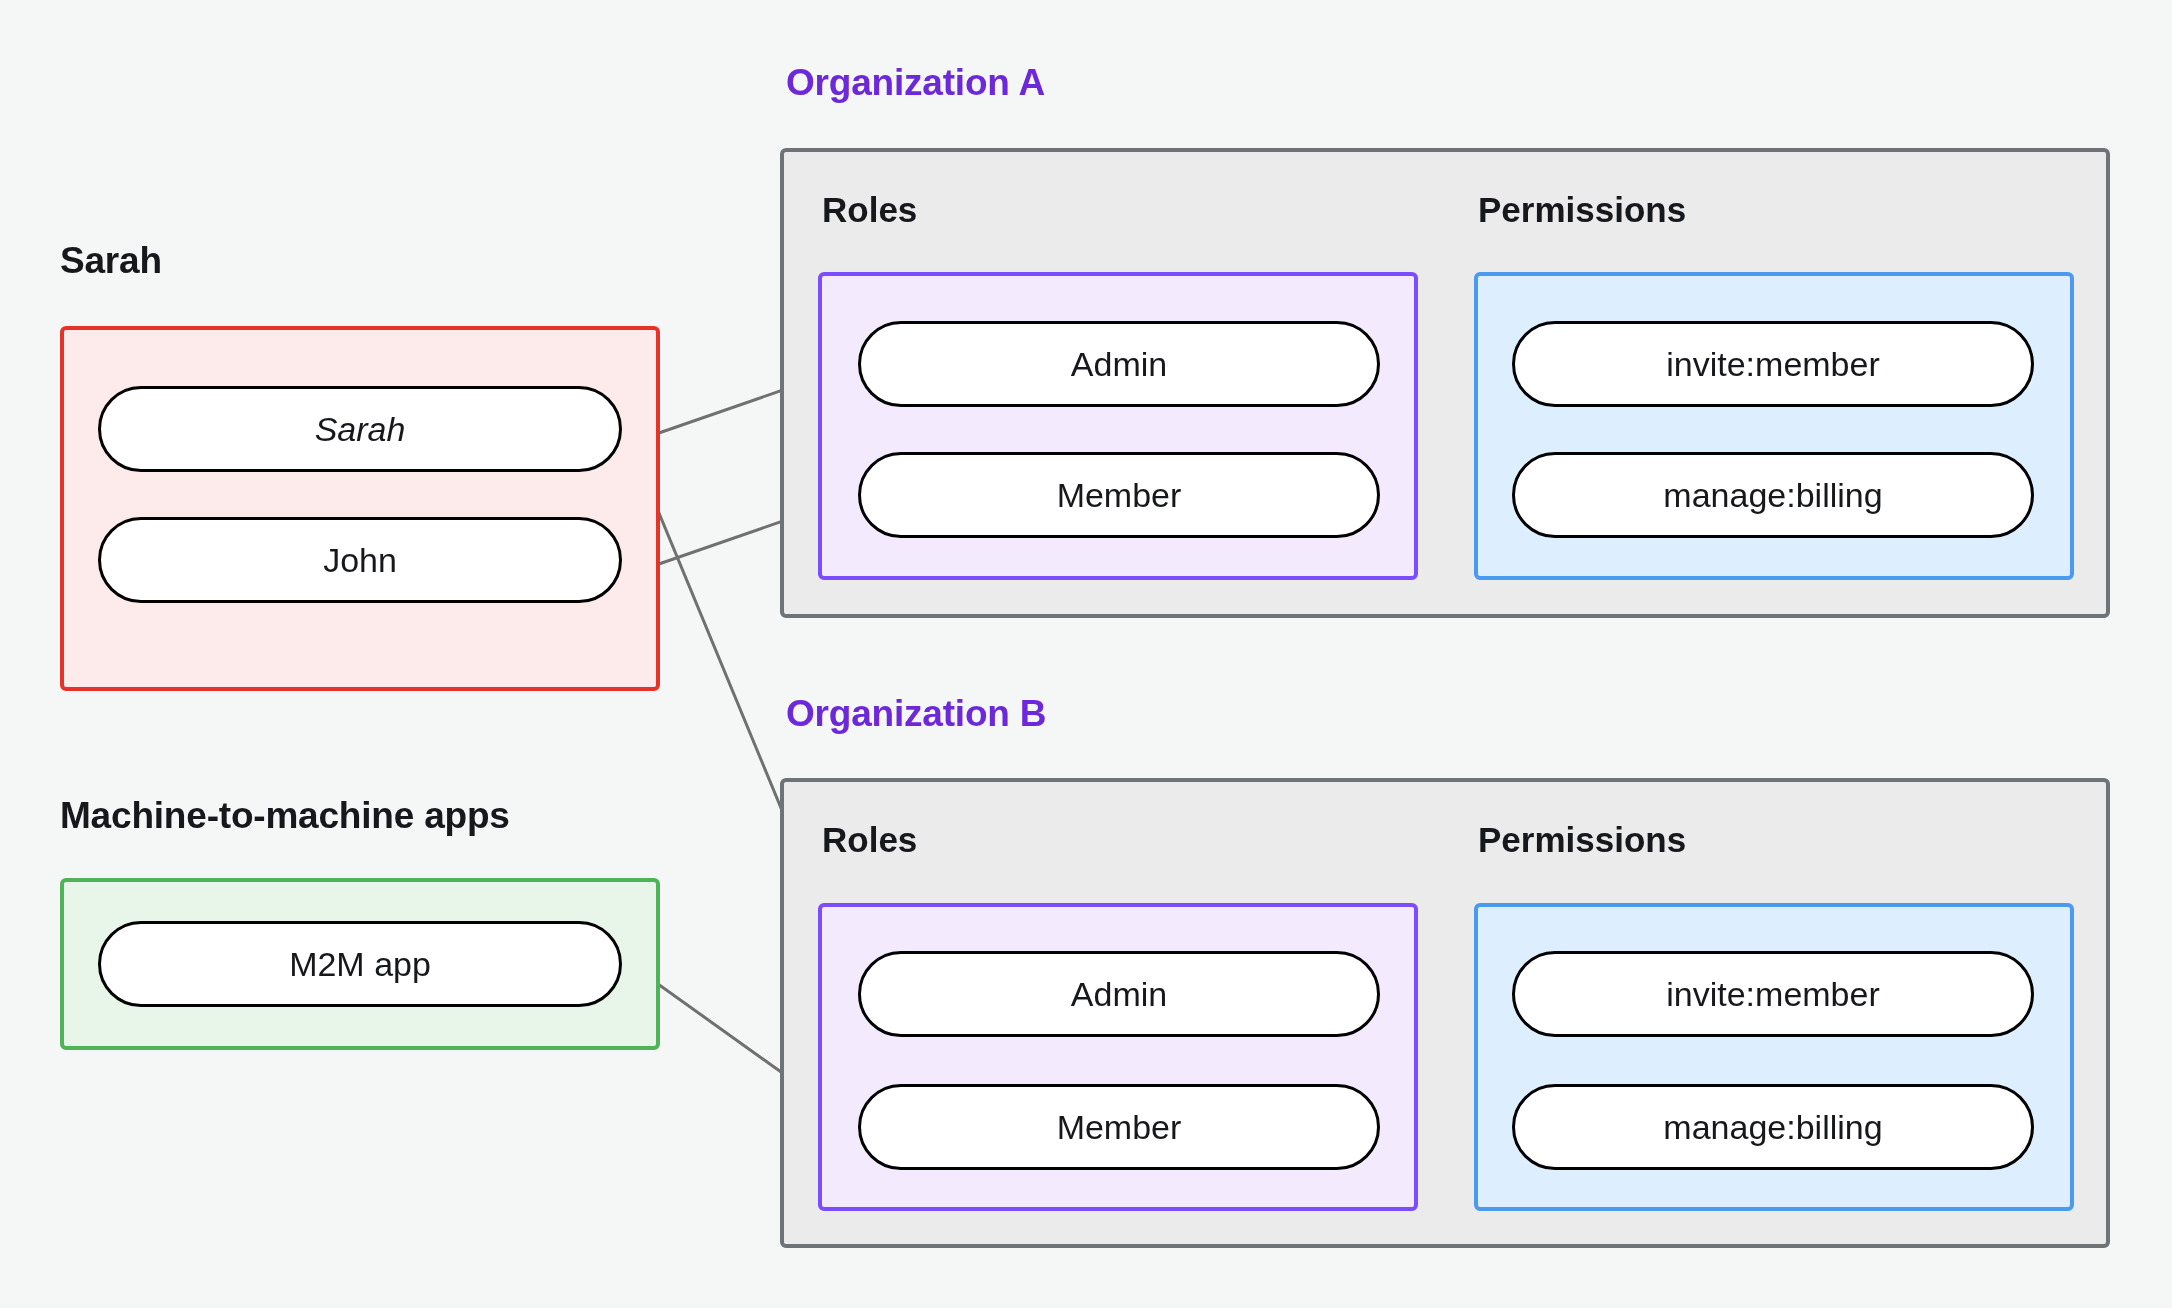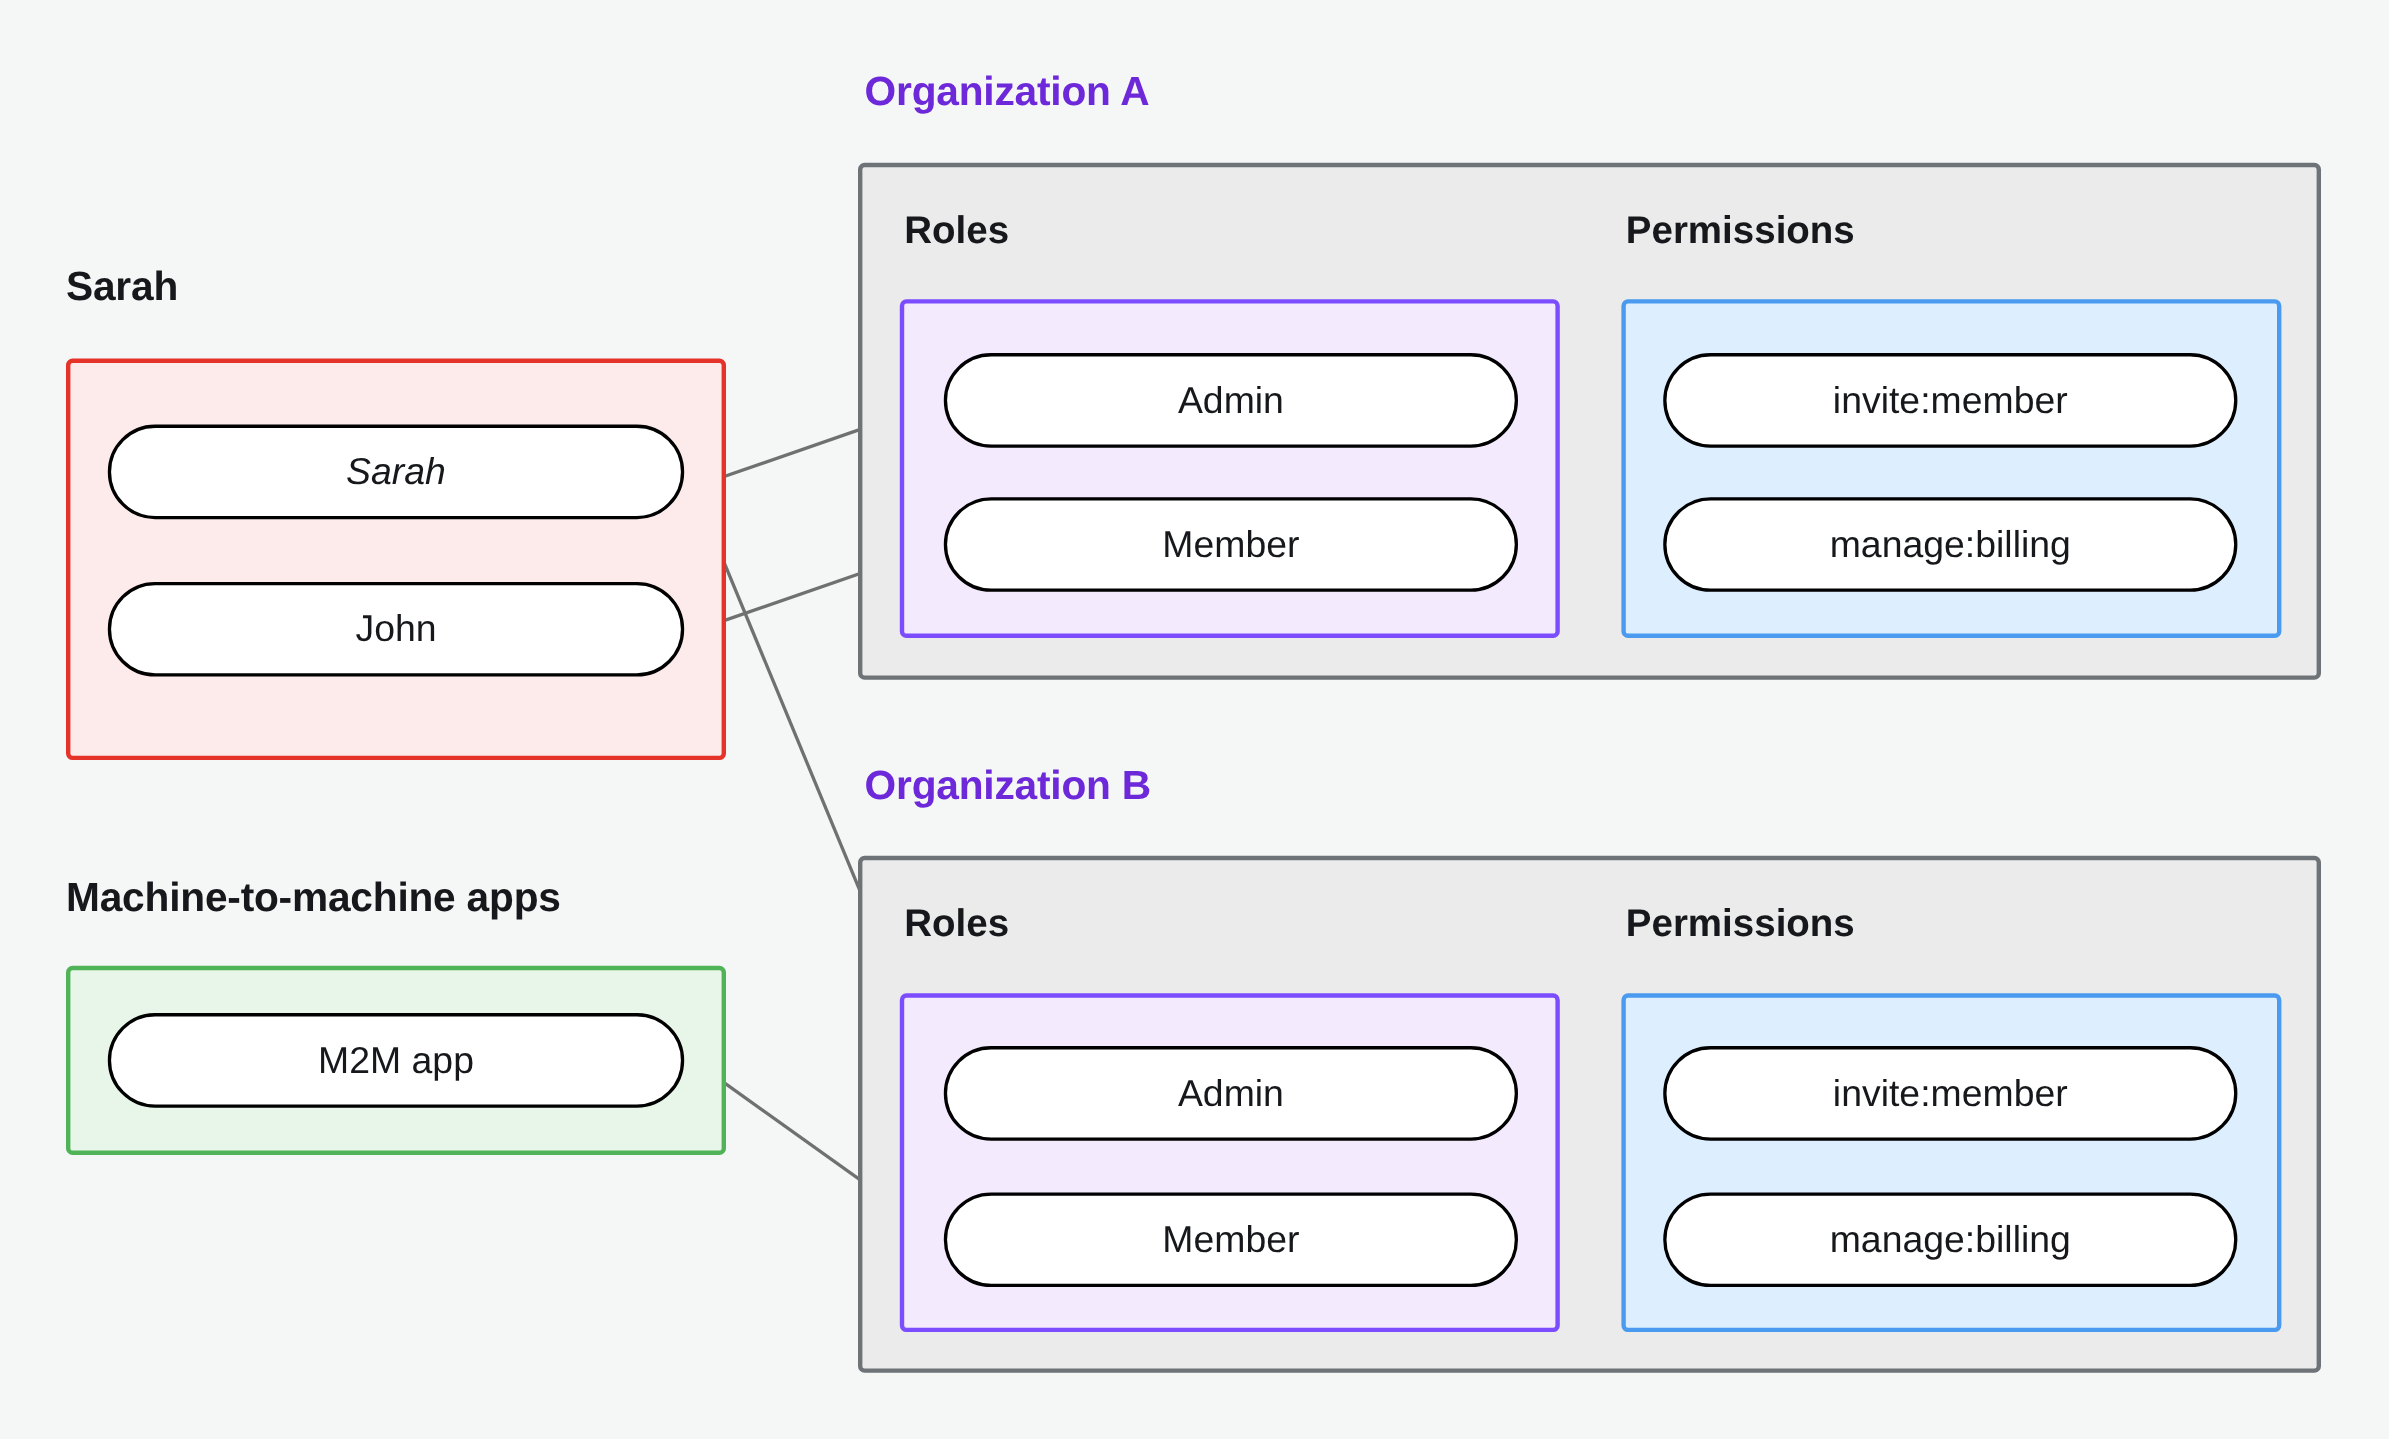--- a/index.html
+++ b/index.html
@@ -147,21 +147,21 @@
     <circle class="edge-dot" cx="858" cy="1127" r="11"></circle>
     <circle class="edge-dot" cx="1512" cy="364" r="11"></circle>
     <circle class="edge-dot" cx="1512" cy="495" r="11"></circle>
     <circle class="edge-dot" cx="1512" cy="994" r="11"></circle>
     <circle class="edge-dot" cx="1512" cy="1127" r="11"></circle>
   </svg>
 
   <div class="group-title" style="left:60px; top:240px;">Sarah</div>
   <div class="group-box box-users" style="left:60px; top:326px; width:600px; height:365px;"></div>
   <div class="pill" style="left:98px; top:386px; width:524px; height:86px;font-style:italic;">Sarah</div>
-  <div class="pill" style="left:98px; top:517px; width:524px; height:86px;margin-top:12px;">John</div>
+  <div class="pill" style="left:98px; top:517px; width:524px; height:86px;">John</div>
 
   <div class="group-title" style="left:60px; top:795px;">Machine-to-machine apps</div>
   <div class="group-box box-m2m" style="left:60px; top:878px; width:600px; height:172px;"></div>
   <div class="pill" style="left:98px; top:921px; width:524px; height:86px;">M2M app</div>
 
   <div class="org-title" style="left:786px; top:62px;">Organization A</div>
   <div class="group-box box-org" style="left:780px; top:148px; width:1330px; height:470px;"></div>
 
   <div class="section-title" style="left:822px; top:190px;">Roles</div>
   <div class="group-box box-roles" style="left:818px; top:272px; width:600px; height:308px;"></div>

